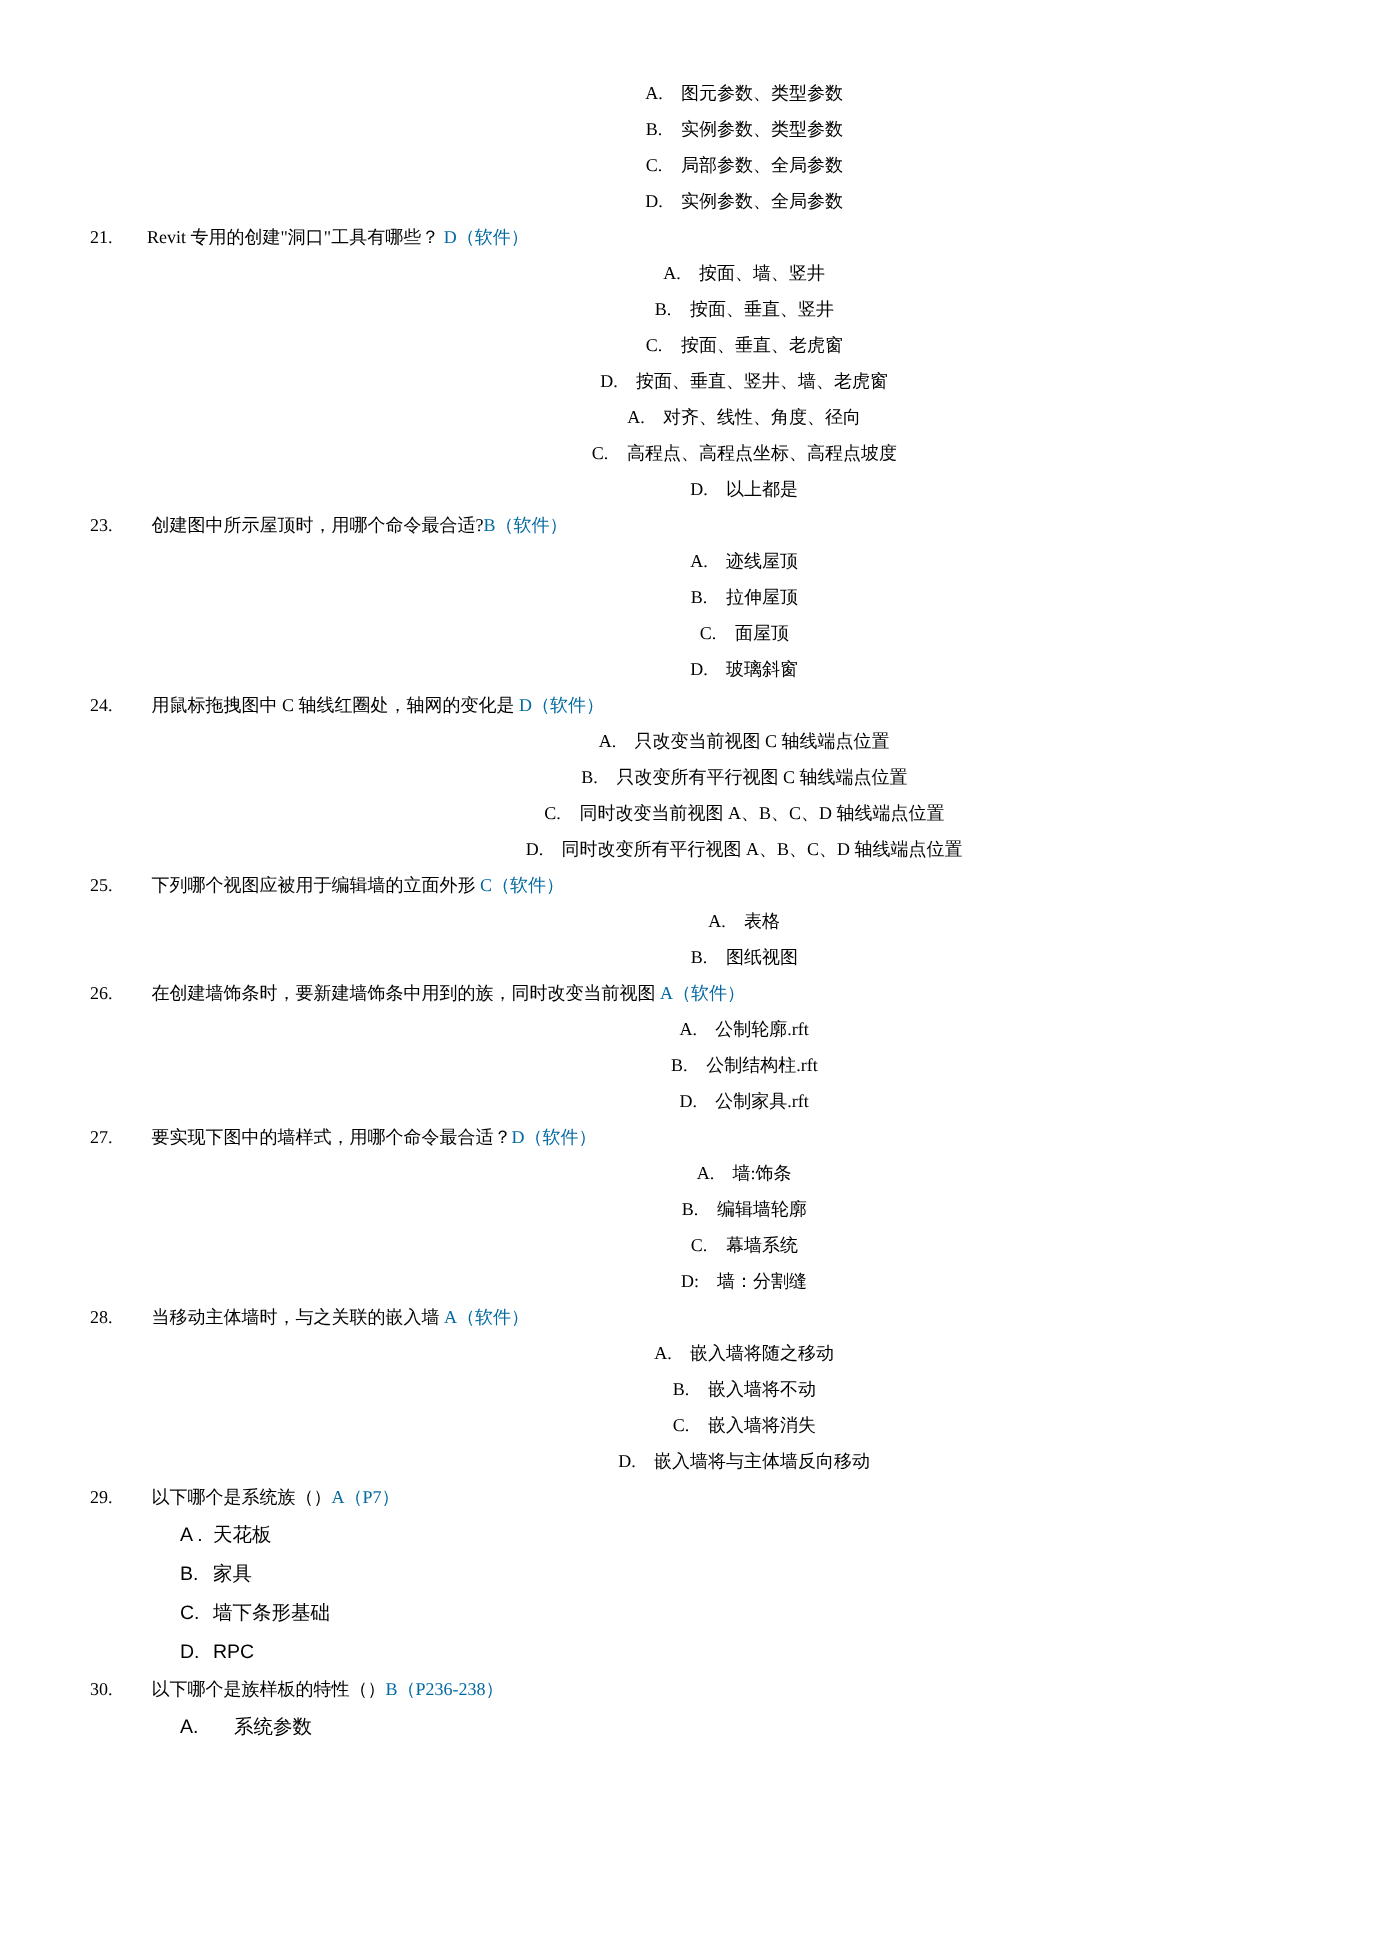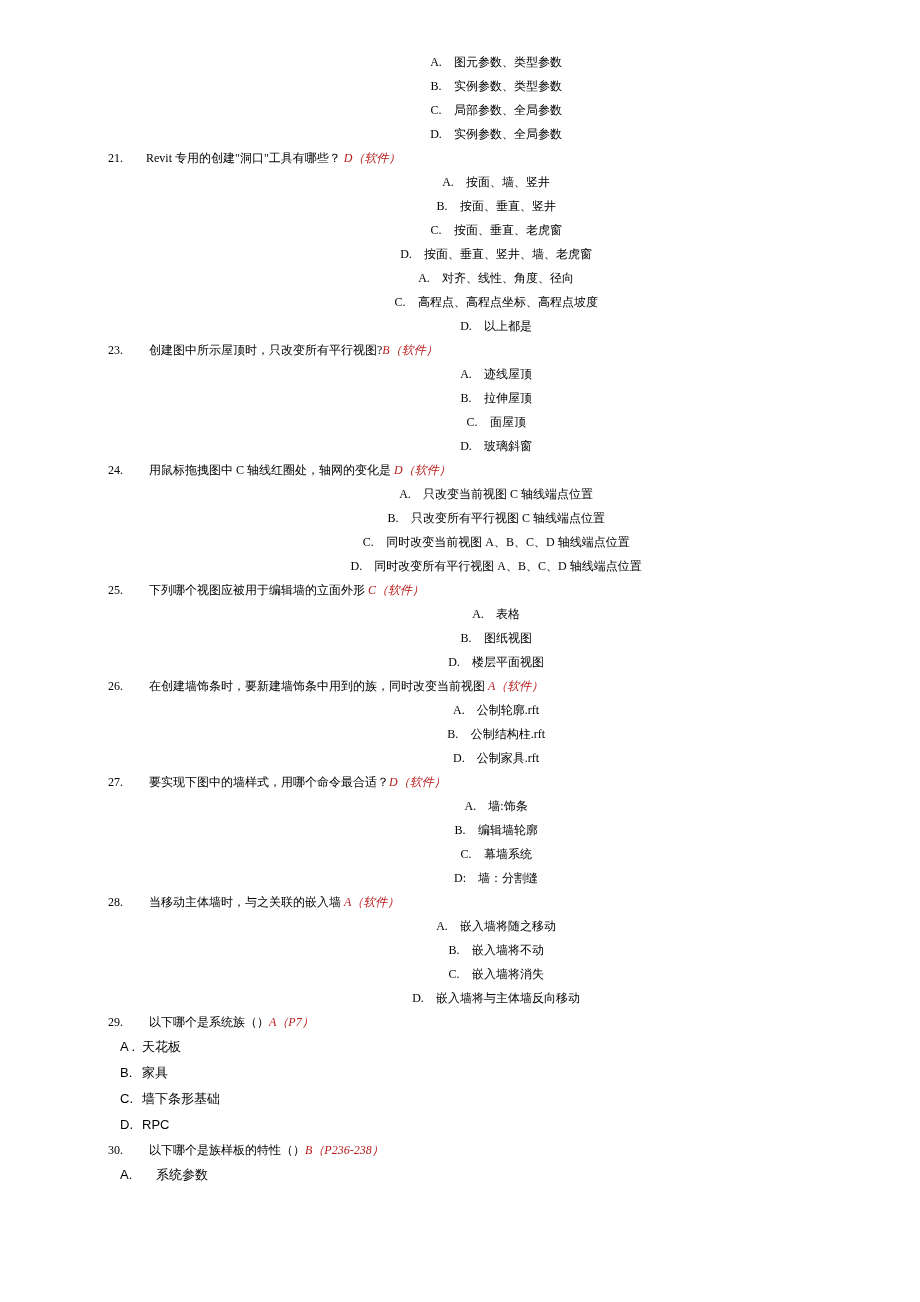--- a/index.html
+++ b/index.html
@@ -20,25 +20,23 @@
   .option-letter {
     display: inline-block;
     width: 36px;
   }
   .question-row {
     padding-left: 0;
   }
   .q-num {
     display: inline-block;
     width: 38px;
-    margin-left: 48px;
   }
   .answer {
-    color: #b91c1c;
-    font-style: italic;
+    color: #0369a1;
   }
   .sans-letter {
     font-family: Arial, sans-serif;
     font-size: 13px;
     display: inline-block;
     width: 22px;
   }
   .option-row-sans {
     padding-left: 60px;
     font-family: Arial, "Microsoft YaHei", sans-serif;
@@ -76,41 +74,40 @@
   <div class="option-row"><span class="option-letter">A.</span><span>按面、墙、竖井</span></div>
   <div class="option-row"><span class="option-letter">B.</span><span>按面、垂直、竖井</span></div>
   <div class="option-row"><span class="option-letter">C.</span><span>按面、垂直、老虎窗</span></div>
   <div class="option-row"><span class="option-letter">D.</span><span>按面、垂直、竖井、墙、老虎窗</span></div>
 
   <div class="option-row"><span class="option-letter">A.</span><span>对齐、线性、角度、径向</span></div>
   <div class="option-row"><span class="option-letter">C.</span><span>高程点、高程点坐标、高程点坡度</span></div>
   <div class="option-row"><span class="option-letter">D.</span><span>以上都是</span></div>
 
   <div class="question-row">
-    <span class="q-num">23.</span><span> 创建图中所示屋顶时，只改变所有平行视图?</span><span class="answer">B（软件）</span>
+    <span class="q-num">23.</span><span> 创建图中所示屋顶时，用哪个命令最合适?</span><span class="answer">B（软件）</span>
   </div>
   <div class="option-row"><span class="option-letter">A.</span><span>迹线屋顶</span></div>
   <div class="option-row"><span class="option-letter">B.</span><span>拉伸屋顶</span></div>
   <div class="option-row"><span class="option-letter">C.</span><span>面屋顶</span></div>
   <div class="option-row"><span class="option-letter">D.</span><span>玻璃斜窗</span></div>
 
   <div class="question-row">
     <span class="q-num">24.</span><span> 用鼠标拖拽图中 C 轴线红圈处，轴网的变化是</span><span class="answer"> D（软件）</span>
   </div>
   <div class="option-row"><span class="option-letter">A.</span><span>只改变当前视图 C 轴线端点位置</span></div>
   <div class="option-row"><span class="option-letter">B.</span><span>只改变所有平行视图 C 轴线端点位置</span></div>
   <div class="option-row"><span class="option-letter">C.</span><span>同时改变当前视图 A、B、C、D 轴线端点位置</span></div>
   <div class="option-row"><span class="option-letter">D.</span><span>同时改变所有平行视图 A、B、C、D 轴线端点位置</span></div>
 
   <div class="question-row">
     <span class="q-num">25.</span><span> 下列哪个视图应被用于编辑墙的立面外形</span><span class="answer">   C（软件）</span>
   </div>
   <div class="option-row"><span class="option-letter">A.</span><span>表格</span></div>
   <div class="option-row"><span class="option-letter">B.</span><span>图纸视图</span></div>
-  <div class="option-row"><span class="option-letter">D.</span><span>楼层平面视图</span></div>
 
   <div class="question-row">
     <span class="q-num">26.</span><span> 在创建墙饰条时，要新建墙饰条中用到的族，同时改变当前视图</span><span class="answer">   A（软件）</span>
   </div>
   <div class="option-row"><span class="option-letter">A.</span><span>公制轮廓.rft</span></div>
   <div class="option-row"><span class="option-letter">B.</span><span>公制结构柱.rft</span></div>
   <div class="option-row"><span class="option-letter">D.</span><span>公制家具.rft</span></div>
 
   <div class="question-row">
     <span class="q-num">27.</span><span> 要实现下图中的墙样式，用哪个命令最合适？</span><span class="answer">D（软件）</span>

